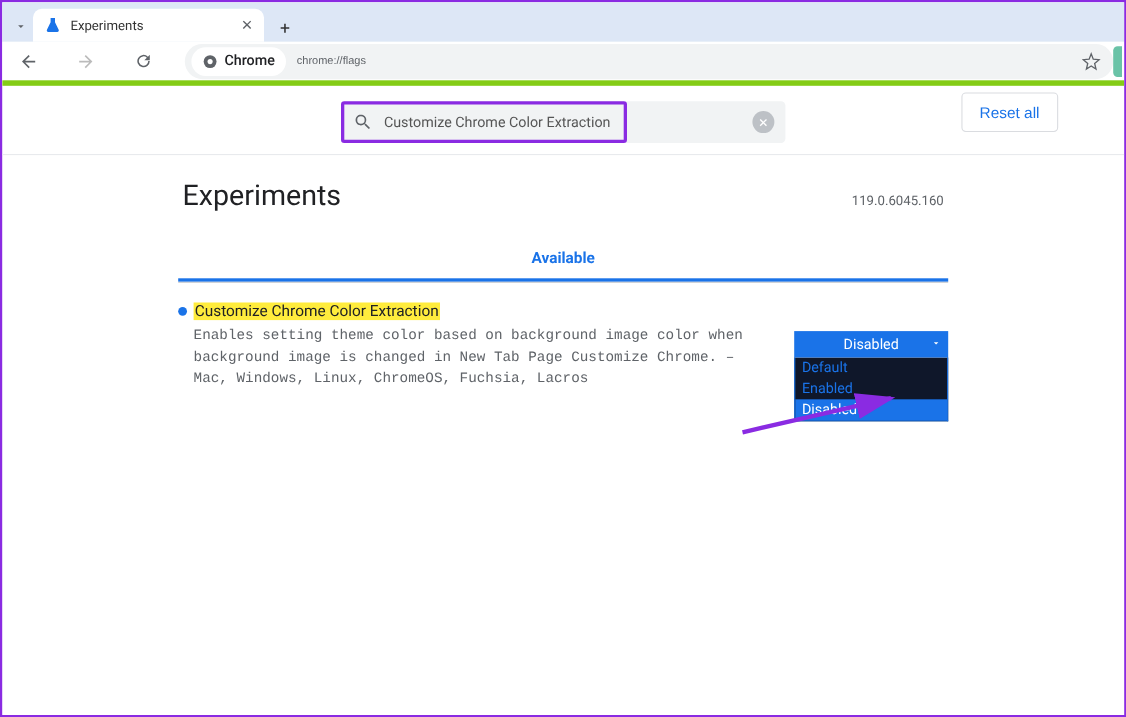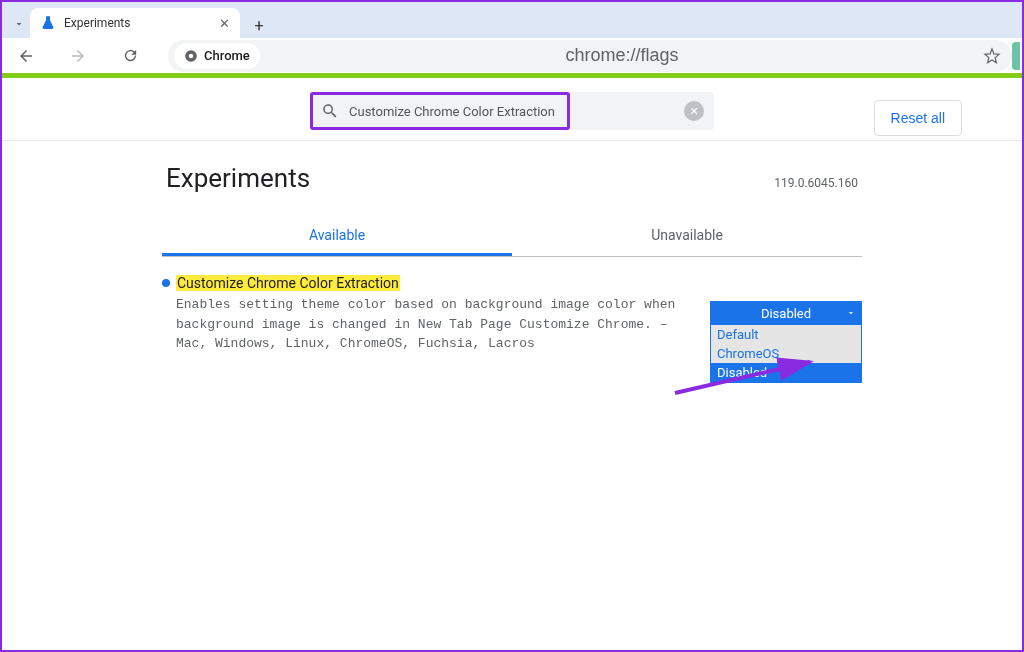--- a/index.html
+++ b/index.html
@@ -110,25 +110,24 @@
   gap: 6px;
   font-size: 13px;
   font-weight: 500;
   color: #202124;
 }
 .omnibox .site-chip svg { width: 14px; height: 14px; }
 .omnibox input {
   border: none;
   background: transparent;
   outline: none;
-  font-size: 18px;
+  font-size: 10px;
   color: #5f6368;
   flex: 1;
   padding-left: 6px;
-  text-align: center;
 }
 .star-btn {
   width: 28px;
   height: 28px;
   display: flex;
   align-items: center;
   justify-content: center;
   color: #5f6368;
   cursor: pointer;
   margin-left: auto;
@@ -148,21 +147,21 @@
 }
 .search-row {
   display: flex;
   justify-content: center;
   padding: 14px 0 10px 0;
   position: relative;
 }
 .search-row .reset {
   position: absolute;
   right: 60px;
-  top: 22px;
+  top: 6px;
 }
 .searchbox-wrap {
   display: flex;
   align-items: center;
   background: #f1f3f4;
   border-radius: 4px;
   height: 38px;
   width: 404px;
   padding: 0 10px;
   position: relative;
@@ -233,20 +232,21 @@
   color: #5f6368;
   margin-right: 4px;
   text-align: center;
 }
 
 .tabs-row {
   max-width: 700px;
   margin: 18px auto 0 auto;
   display: flex;
   border-bottom: 1px solid #bdc1c6;
+  font-weight: bold;
 }
 .tab-item {
   flex: 1;
   text-align: center;
   padding: 10px 0 10px 0;
   font-size: 14px;
   color: #5f6368;
   cursor: pointer;
   position: relative;
 }
@@ -298,41 +298,41 @@
   text-decoration: underline dotted;
   margin-top: 10px;
   margin-left: 14px;
   display: inline-block;
 }
 
 .dropdown-col {
   position: relative;
 }
 .dropdown {
-  width: 152px;
+  width: 140px;
   margin-top: 26px;
 }
 .dropdown-selected {
   background: #1a73e8;
   color: #fff;
   font-size: 13px;
   height: 24px;
   display: flex;
   align-items: center;
   justify-content: center;
   padding: 0 8px;
   cursor: pointer;
   position: relative;
 }
 .dropdown-selected .chev {
   position: absolute;
   right: 6px;
 }
 .dropdown-list {
-  background: #e5e5e5;
+  background: #0f172a;
   border: 1px solid #1a73e8;
   border-top: none;
 }
 .dropdown-opt {
   font-size: 13px;
   color: #1a73e8;
   padding: 2px 6px;
   cursor: pointer;
 }
 .dropdown-opt.selected {
@@ -421,21 +421,20 @@
 
   <div class="divider-line"></div>
 
   <div class="page-header">
     <h1>Experiments</h1>
     <span class="version">119.0.6045.160</span>
   </div>
 
   <div class="tabs-row">
     <div class="tab-item active">Available</div>
-    <div class="tab-item">Unavailable</div>
   </div>
 
   <div class="flag-list">
     <div class="flag">
       <div class="flag-body">
         <div class="flag-title-row">
           <span class="dot"></span>
           <span class="flag-title">Customize Chrome Color Extraction</span>
         </div>
         <div class="flag-desc">Enables setting theme color based on background image color when background image is changed in New Tab Page Customize Chrome. – Mac, Windows, Linux, ChromeOS, Fuchsia, Lacros</div>
@@ -445,21 +444,21 @@
           <div class="dropdown-selected">
             <span>Disabled</span>
             <span class="chev">
               <svg width="10" height="10" viewBox="0 0 24 24">
                   <path fill="#fff" d="M7 10l5 5 5-5z"></path>
                 </svg>
             </span>
           </div>
           <div class="dropdown-list">
             <div class="dropdown-opt">Default</div>
-            <div class="dropdown-opt">ChromeOS</div>
+            <div class="dropdown-opt">Enabled</div>
             <div class="dropdown-opt selected">Disabled</div>
           </div>
         </div>
       </div>
     </div>
   </div>
 </div>
 
 <svg class="arrow-annot" width="160" height="50">
   <defs>

